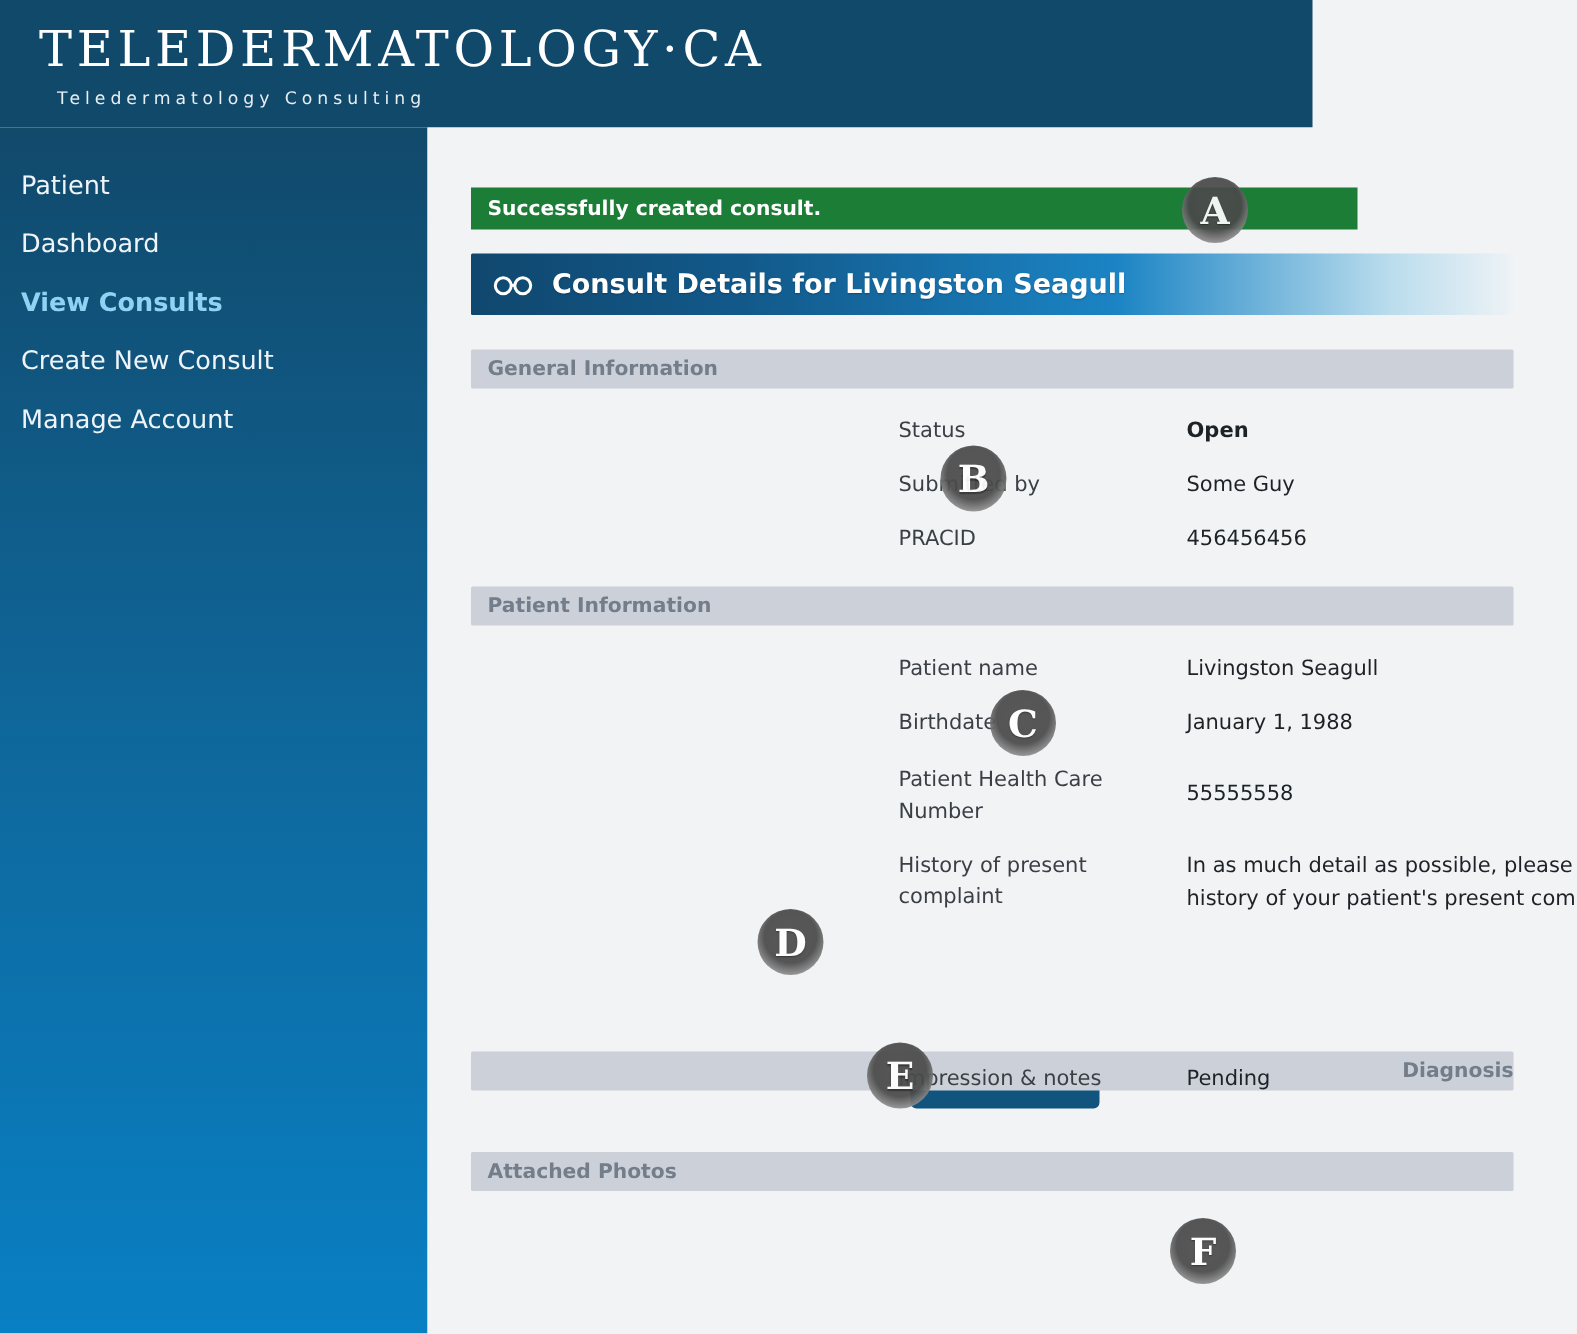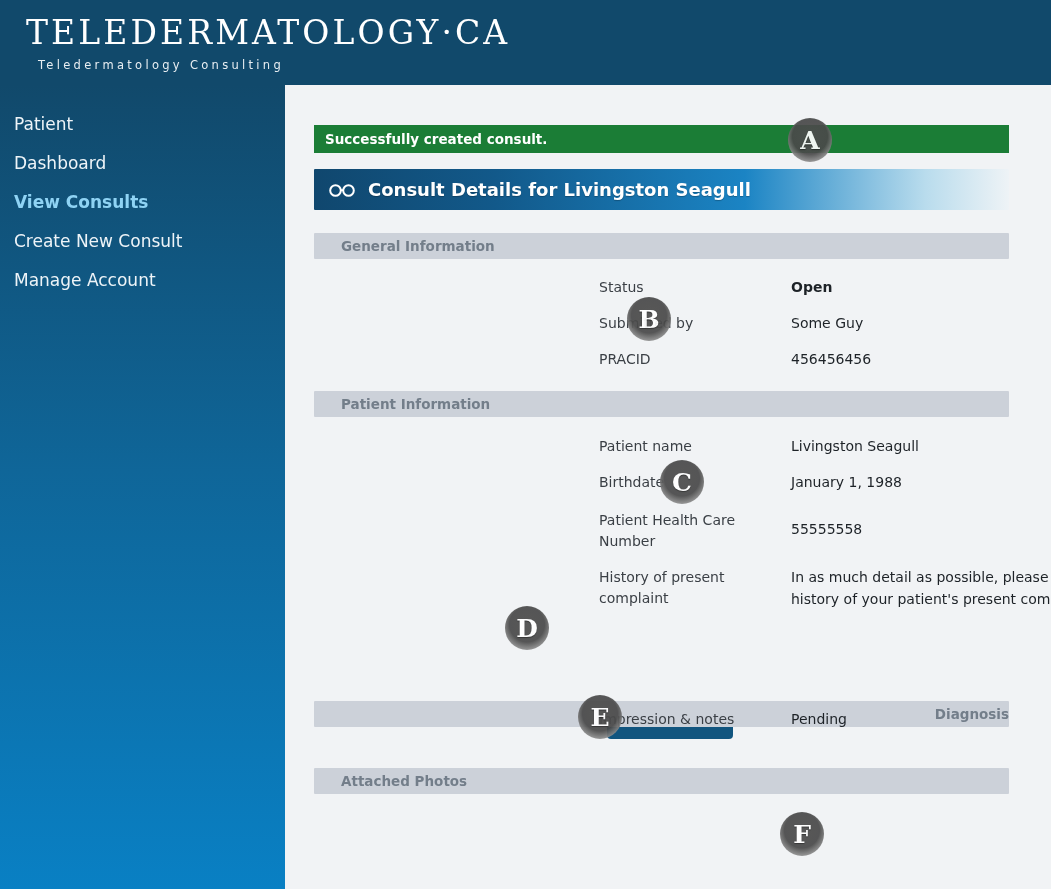--- a/index.html
+++ b/index.html
@@ -8,21 +8,21 @@
     margin: 0; padding: 0;
     width: 1051px; height: 889px;
     background: #f1f3f5;
     font-family: "DejaVu Sans", "Liberation Sans", sans-serif;
     overflow: hidden;
   }
   #app { position: relative; width: 1051px; height: 889px; }
 
   
   .topbar {
-    position: absolute; left: 0; top: 0; width: 1051px; height: 85px;
+    position: absolute; left: 0; top: 0; width: 875px; height: 85px;
     background: #11496b;
   }
   .logo-wrap { position: absolute; left: 26px; top: 16px; }
   .logo-main {
     font-family: "DejaVu Serif", "Liberation Serif", serif;
     font-size: 33px; color: #ffffff; letter-spacing: 3.1px;
     line-height: 1; white-space: nowrap;
   }
   .logo-sub {
     margin-top: 9px;
@@ -50,21 +50,21 @@
 
   
   .main {
     position: absolute; left: 285px; top: 85px;
     width: 766px; height: 804px;
     background: #f1f3f5;
   }
   .content { position: relative; padding: 0; }
 
   .alert-success {
-    position: absolute; left: 29px; top: 40px; width: 695px; height: 28px;
+    position: absolute; left: 29px; top: 40px; width: 591px; height: 28px;
     background: #1b7d36; color: #ffffff;
     font-size: 13.5px; font-weight: bold;
     padding-left: 11px; line-height: 28px;
     white-space: nowrap;
   }
 
   .page-title {
     position: absolute; left: 29px; top: 84px; width: 695px; height: 41px;
     background: linear-gradient(to right, #10476e 0%, #12598a 26%, #1b84c4 62%, #b9dced 88%, #eef3f6 100%);
     display: flex; align-items: center;
@@ -74,21 +74,21 @@
   .title-icon { width: 28px; height: 20px; margin-right: 12px; flex: none; }
   .title-text {
     color: #ffffff; font-size: 18px; font-weight: bold; white-space: nowrap;
     text-shadow: 0 1px 1px rgba(0,0,0,.25);
   }
 
   .section-head {
     position: absolute; left: 29px; width: 695px; height: 26px;
     background: #ccd1d9;
     color: #737e8a; font-size: 13.5px; font-weight: bold;
-    line-height: 26px; padding-left: 27px;
+    line-height: 26px; padding-left: 11px;
     border-radius: 1px; white-space: nowrap;
   }
 
   .field-label {
     position: absolute;
     font-size: 14px; color: #3a3f45;
     width: 185px;
   }
   .field-value {
     position: absolute;

